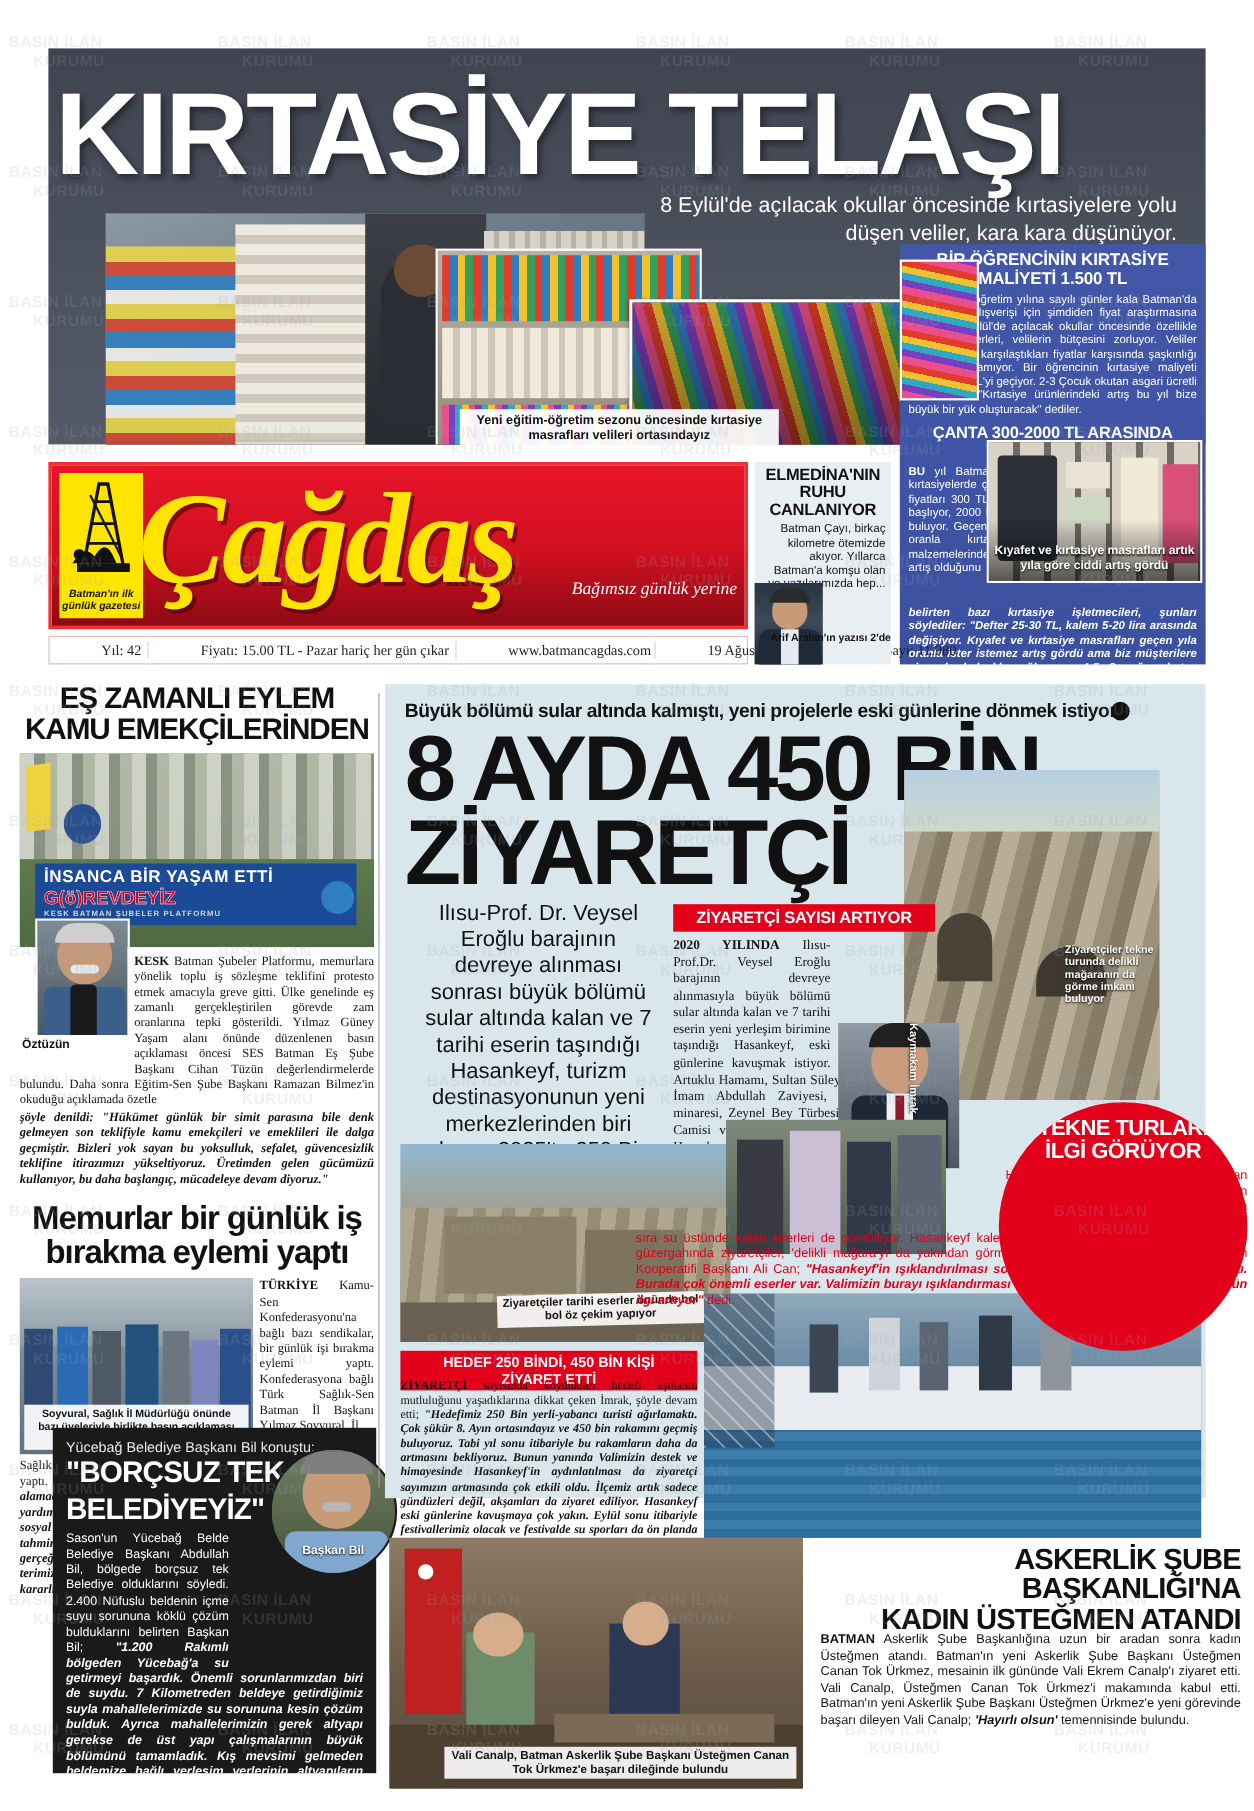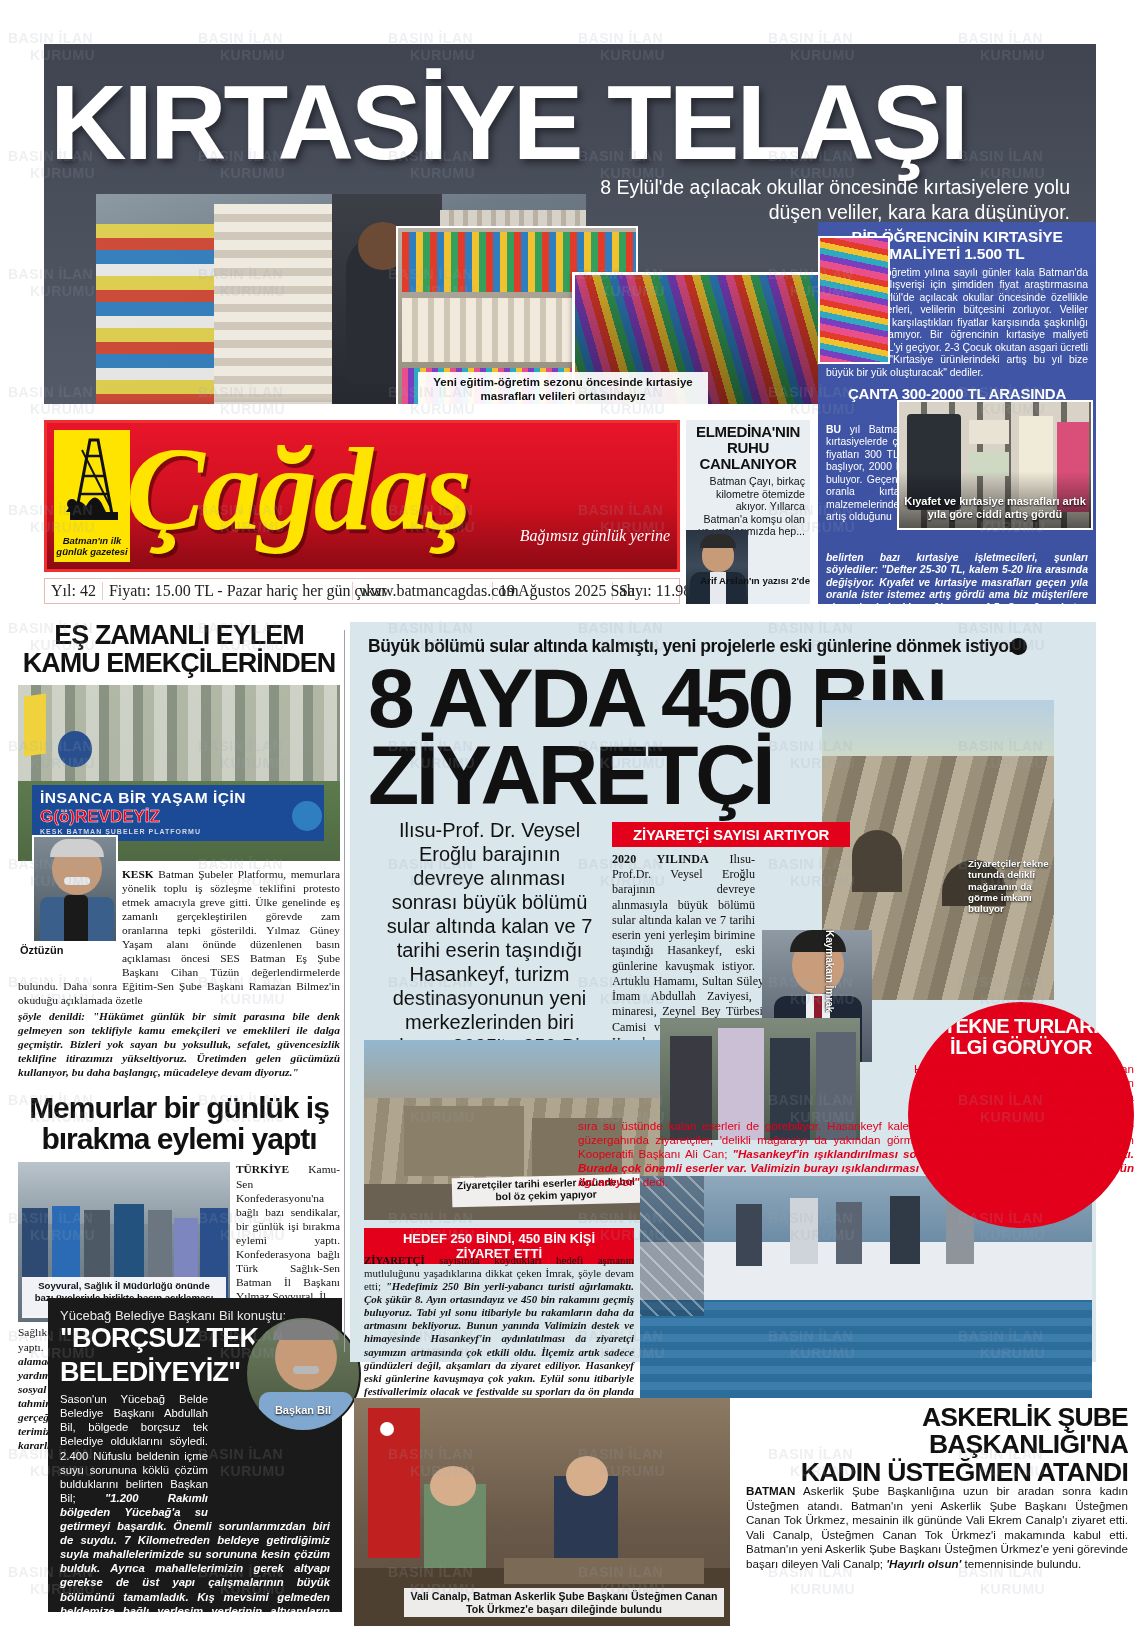--- a/index.html
+++ b/index.html
@@ -126,23 +126,24 @@
     font-family: "Liberation Serif", serif;
   }
 
   
   .infobar {
     left: 44px; top: 578px; width: 636px; height: 26px;
     border: 1px solid #e4b9b9; background: #fff;
     display: flex; align-items: center;
   }
   .infobar .cell {
-    font-size: 16px; color: #222; padding: 0 6px;
+    font-size: 13px; color: #222; padding: 0 6px;
     border-right: 1px solid #e8cccc; white-space: nowrap;
     font-family: "Liberation Serif", serif;
+    margin-left: 41px;
   }
   .infobar .cell:last-child { border-right: none; }
 
   
   .elm {
     left: 686px; top: 420px; width: 124px; height: 184px;
     background: #e9eef2; padding: 4px 5px; overflow: hidden;
   }
   .elm h4 {
     font-size: 15px; font-weight: bold; text-align: center; line-height: 1.05;
@@ -387,21 +388,21 @@
     <div class="lhead" style="font-size:27px">EŞ ZAMANLI EYLEM</div>
     <div class="lhead" style="font-size:27px">KAMU EMEKÇİLERİNDEN</div>
 
     <div class="photoBox" style="margin-top:8px;height:176px;background:linear-gradient(180deg,#6f8e5c 0%,#4f6a43 100%);">
       <div style="position:absolute;left:0;top:0;width:100%;height:96px;background:
         repeating-linear-gradient(90deg,#d8d9d2 0 13px,#8d9487 13px 23px,#b9bcae 23px 34px);opacity:.9;"></div>
       <div style="position:absolute;left:6px;top:10px;width:22px;height:60px;background:#f0d23c;transform:skewY(-8deg);"></div>
       <div style="position:absolute;left:40px;top:46px;width:34px;height:36px;border-radius:50%;background:#2a4f8f;"></div>
       <div style="position:absolute;left:14px;top:100px;width:292px;height:56px;background:#1b4a96;"></div>
       <div style="position:absolute;left:14px;top:100px;width:292px;height:56px;"></div>
-      <div style="position:absolute;left:22px;top:104px;width:280px;color:#fff;font-size:15.5px;font-weight:bold;letter-spacing:.5px;">İNSANCA BİR YAŞAM İÇİN</div>
+      <div style="position:absolute;left:22px;top:104px;width:280px;color:#fff;font-size:15.5px;font-weight:bold;letter-spacing:.5px;">İNSANCA BİR YAŞAM ETTİ</div>
       <div style="position:absolute;left:22px;top:122px;width:280px;color:#e2001a;font-size:17px;font-weight:bold;-webkit-text-stroke:.4px #fff;">G(ö)REVDEYİZ</div>
       <div style="position:absolute;left:22px;top:143px;width:280px;color:#cfd8e6;font-size:7px;font-weight:bold;letter-spacing:1px;">KESK BATMAN ŞUBELER PLATFORMU</div>
       <div style="position:absolute;right:18px;top:116px;width:30px;height:30px;border-radius:50%;background:#2f7fc0;"></div>
     </div>
 
     <div class="body-serif" style="margin-top:6px;min-height:106px;">
       <div style="float:left;width:104px;height:108px;"></div>
       <b>KESK</b><span> Batman Şubeler Platformu, memurlara yönelik toplu iş sözleşme teklifini protesto etmek amacıyla greve gitti. Ülke genelinde eş zamanlı gerçekleştirilen görevde zam oranlarına tepki gösterildi. Yılmaz Güney Yaşam alanı önünde düzenlenen basın açıklaması öncesi SES Batman Eş Şube Başkanı Cihan Tüzün değerlendirmelerde bulundu. Daha sonra Eğitim-Sen Şube Başkanı Ramazan Bilmez'in okuduğu açıklamada özetle</span>
     </div>
     <div class="body-serif bold ital" style="margin-top:2px;clear:both;">şöyle denildi: "Hükümet günlük bir simit parasına bile denk gelmeyen son teklifiyle kamu emekçileri ve emeklileri ile dalga geçmiştir. Bizleri yok sayan bu yoksulluk, sefalet, güvencesizlik teklifine itirazımızı yükseltiyoruz. Üretimden gelen gücümüzü kullanıyor, bu daha başlangıç, mücadeleye devam diyoruz."</div>

